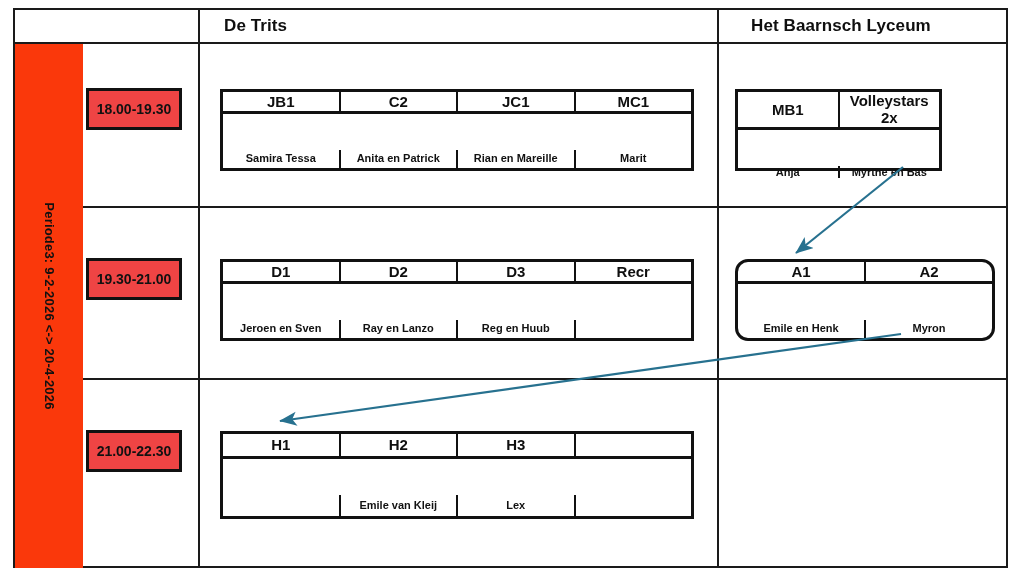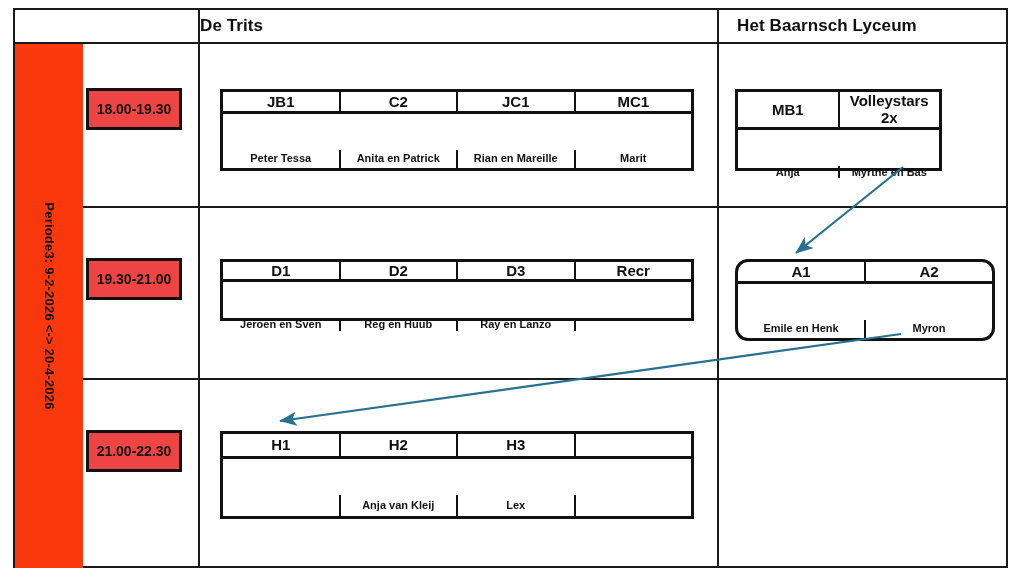--- a/index.html
+++ b/index.html
@@ -46,22 +46,22 @@
     height: 100%;
     display: flex;
     align-items: center;
     box-sizing: border-box;
     font-size: 17px;
     font-weight: bold;
     color: #0f0f0f;
     letter-spacing: .1px;
   }
   .hdr-blank { left: 0;   width: 183px; }
-  .hdr-trits { left: 183px; width: 519px; border-left: 2px solid #1a1a1a; }
-  .hdr-hbl   { left: 702px; width: 289px; border-left: 2px solid #1a1a1a; padding-left: 18px; }
+  .hdr-trits { left: 183px; width: 519px; border-left: 2px solid #1a1a1a; padding-left: 24px; }
+  .hdr-hbl   { left: 702px; width: 289px; border-left: 2px solid #1a1a1a; padding-left: 32px; }
 
   
   .vsep {
     position: absolute;
     top: 34px;
     width: 0;
     height: 524px;
     border-left: 2px solid #1a1a1a;
   }
   .vsep-a { left: 183px; }
@@ -154,21 +154,21 @@
     color: #0f0f0f;
   }
   .g-row.bot .g-cell {
     font-size: 11px;
     font-weight: bold;
     color: #111111;
   }
 
   
   .tbl-trits-1 { left: 205px; top: 79px;  width: 474px; height: 82px; }
-  .tbl-trits-2 { left: 205px; top: 249px; width: 474px; height: 62px; }
+  .tbl-trits-2 { left: 205px; top: 249px; width: 474px; height: 82px; }
   .tbl-trits-3 { left: 205px; top: 421px; width: 474px; height: 88px; }
   .tbl-hbl-1   { left: 720px; top: 79px;  width: 207px; height: 82px; }
   .tbl-hbl-2   { left: 720px; top: 249px; width: 260px; height: 82px; border-radius: 13px; }
 
   
   .arrow-layer {
     position: absolute;
     left: 0; top: 0;
     width: 1024px;
     height: 583px;
@@ -202,52 +202,52 @@
     <div class="time-box time-3">21.00-22.30</div>
 
     <div class="group-table tbl-trits-1">
       <div class="g-row top">
         <div class="g-cell">JB1</div>
         <div class="g-cell">C2</div>
         <div class="g-cell">JC1</div>
         <div class="g-cell">MC1</div>
       </div>
       <div class="g-row bot">
-        <div class="g-cell">Peter Tessa</div>
+        <div class="g-cell">Samira Tessa</div>
         <div class="g-cell">Anita en Patrick</div>
         <div class="g-cell">Rian en Mareille</div>
         <div class="g-cell">Marit</div>
       </div>
     </div>
 
     <div class="group-table tbl-trits-2">
       <div class="g-row top">
         <div class="g-cell">D1</div>
         <div class="g-cell">D2</div>
         <div class="g-cell">D3</div>
         <div class="g-cell">Recr</div>
       </div>
       <div class="g-row bot">
         <div class="g-cell">Jeroen en Sven</div>
+        <div class="g-cell">Ray en Lanzo</div>
         <div class="g-cell">Reg en Huub</div>
-        <div class="g-cell">Ray en Lanzo</div>
         <div class="g-cell"></div>
       </div>
     </div>
 
     <div class="group-table tbl-trits-3">
       <div class="g-row top">
         <div class="g-cell">H1</div>
         <div class="g-cell">H2</div>
         <div class="g-cell">H3</div>
         <div class="g-cell"></div>
       </div>
       <div class="g-row bot">
         <div class="g-cell"></div>
-        <div class="g-cell">Anja van Kleij</div>
+        <div class="g-cell">Emile van Kleij</div>
         <div class="g-cell">Lex</div>
         <div class="g-cell"></div>
       </div>
     </div>
 
     <div class="group-table tbl-hbl-1">
       <div class="g-row top">
         <div class="g-cell">MB1</div>
         <div class="g-cell">Volleystars 2x</div>
       </div>

